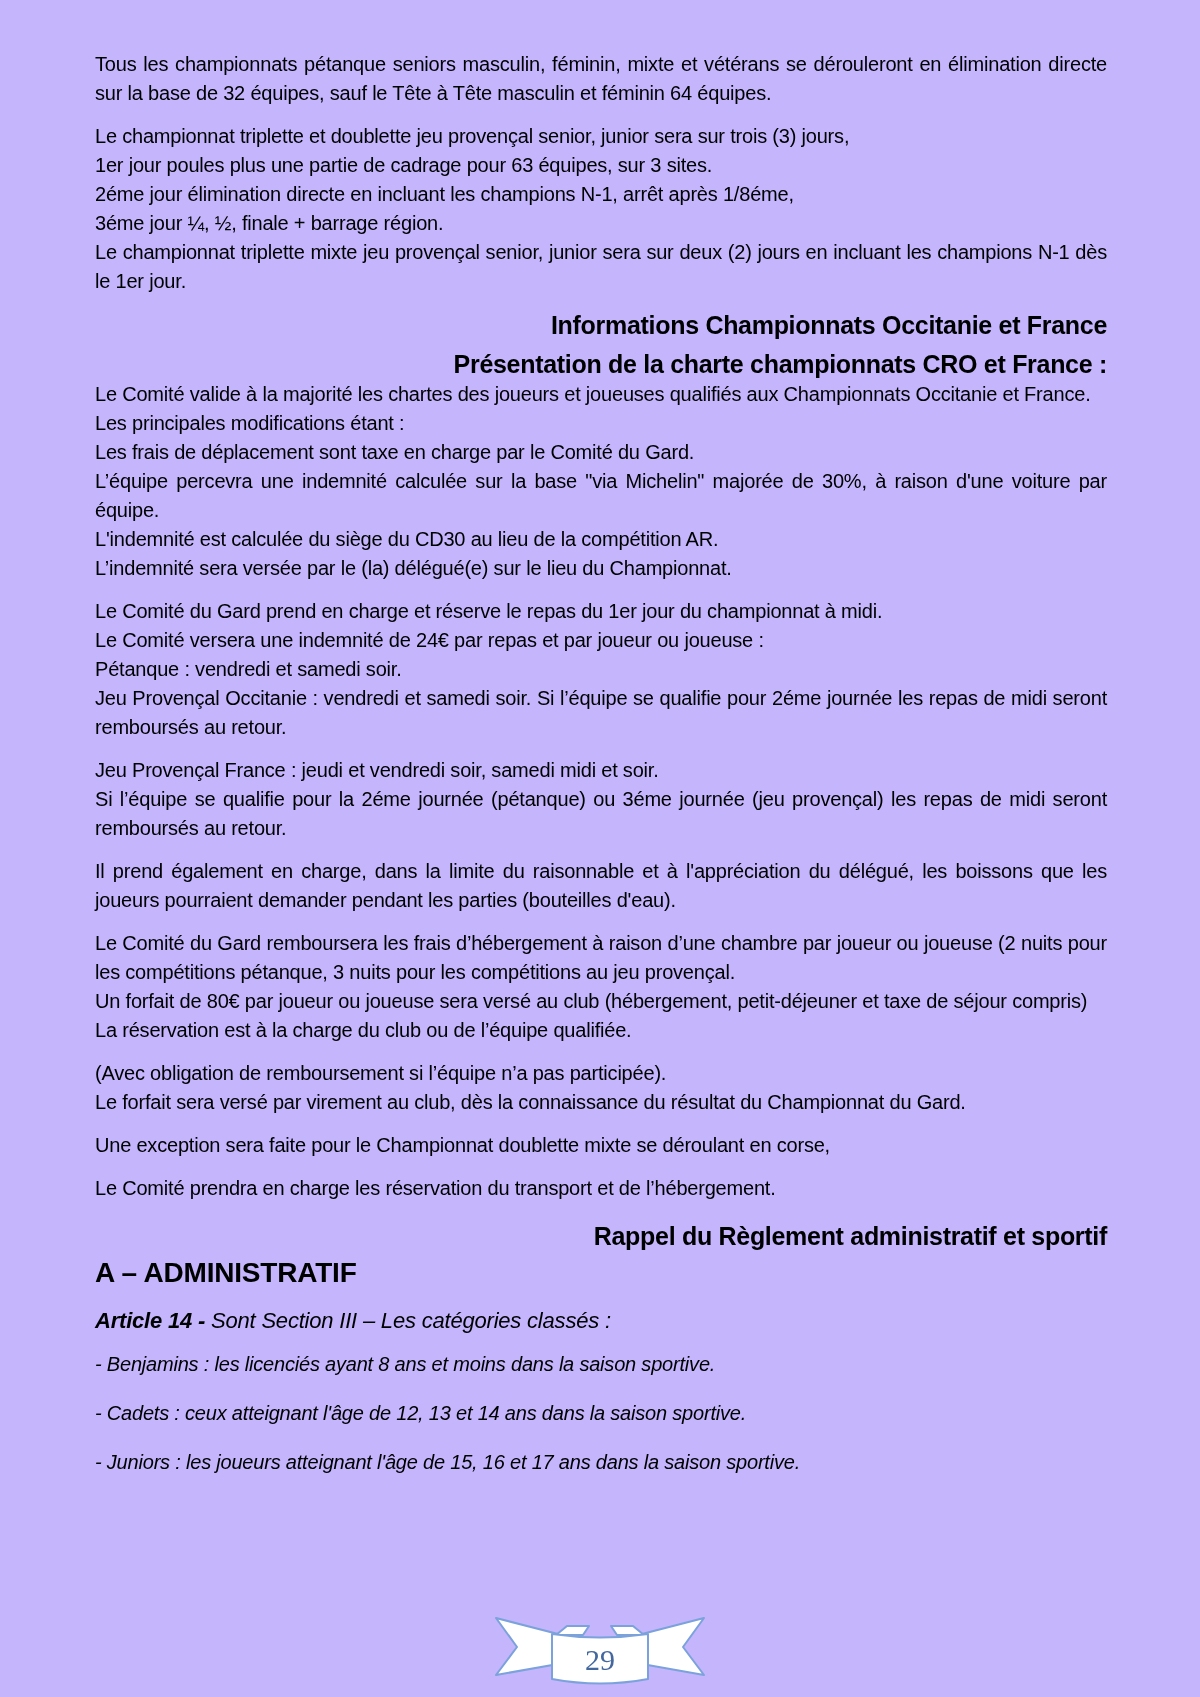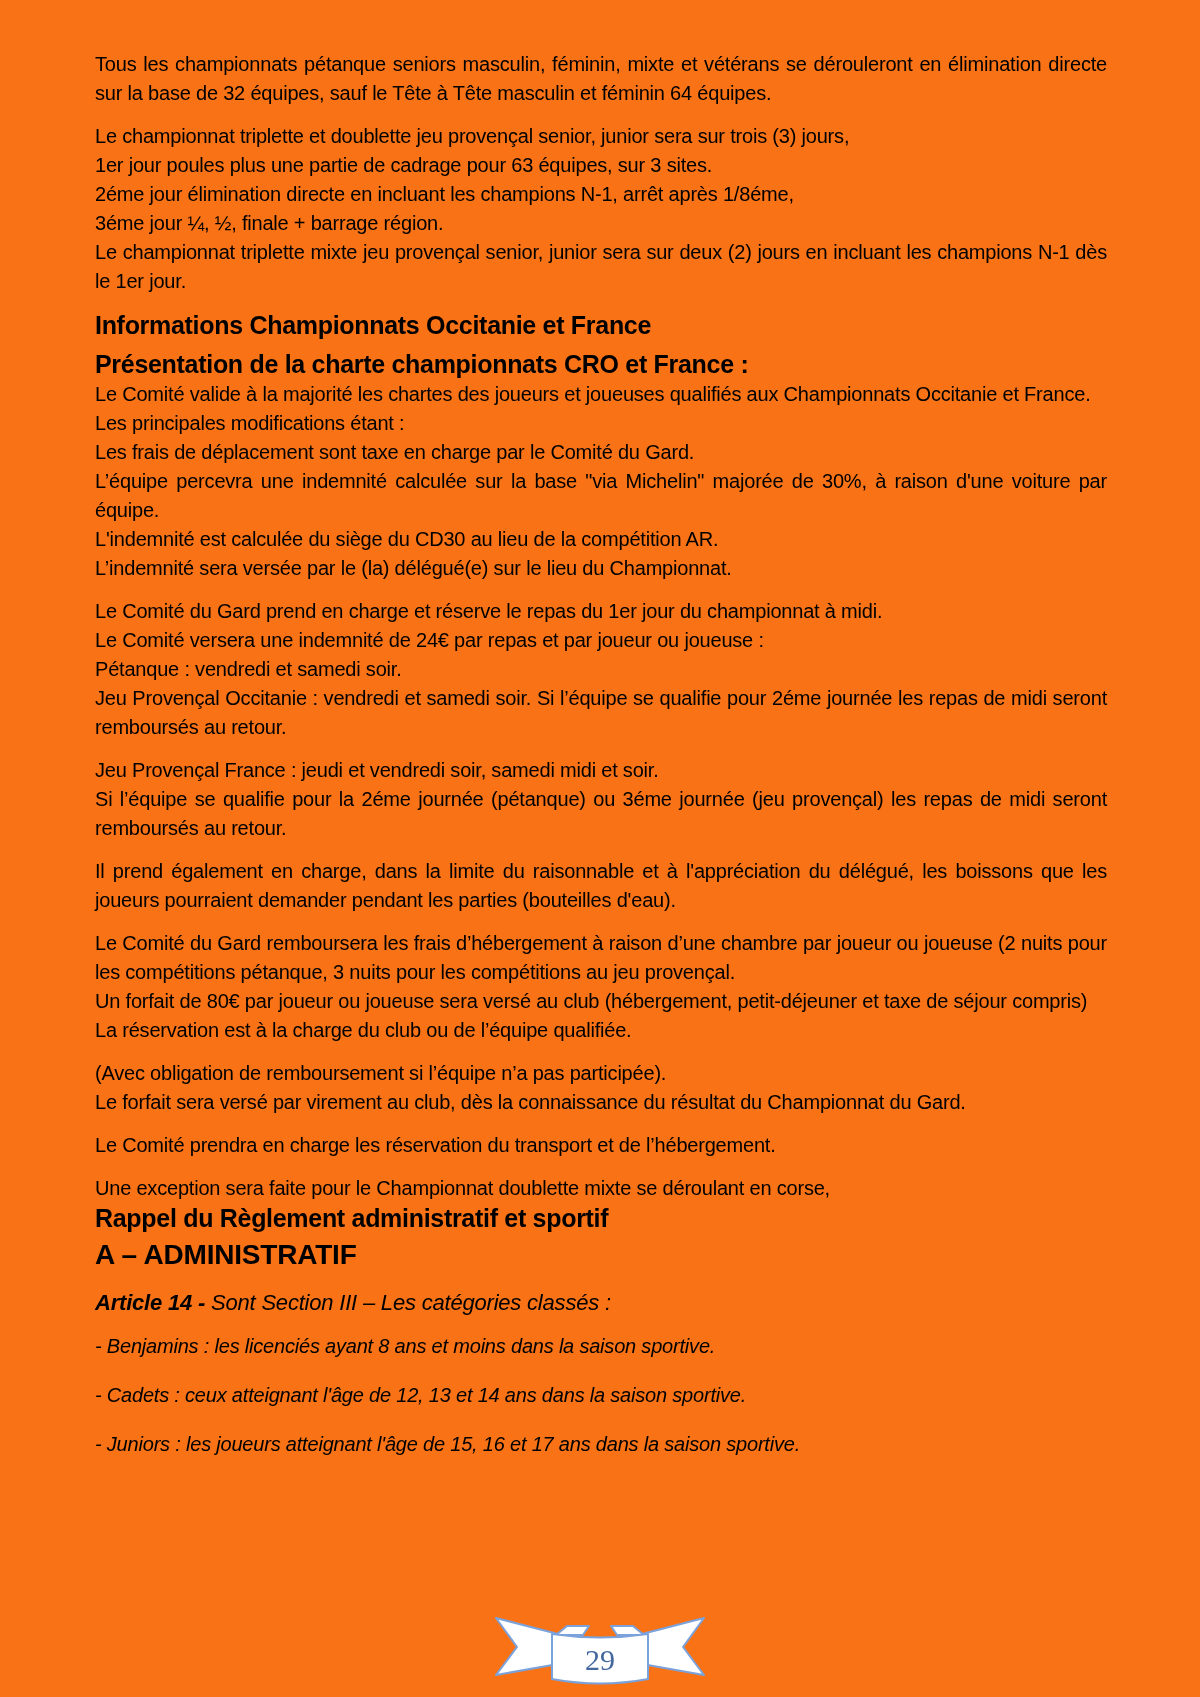--- a/index.html
+++ b/index.html
@@ -1,39 +1,39 @@
 <!DOCTYPE html>
 <html lang="fr"><head>
 <meta charset="utf-8">
 <style>
   html,body { margin:0; padding:0; background:#ffffff; }
   .page {
     position:relative;
     width:1200px; height:1697px;
-    background:#f97316;
+    background:#c4b5fd;
     font-family:"Liberation Sans", sans-serif;
     color:#000;
     overflow:hidden;
   }
   .content {
     position:absolute;
     top:50px; left:95px; width:1012px;
   }
   .para, .line {
     font-size:20px;
     line-height:29px;
     letter-spacing:-0.2px;
     text-align:justify;
   }
   .noj { text-align:left;font-style:italic; }
   .gap-sm { margin-top:8px; }
   .gap    { margin-top:14px; }
-  .gap-lg { }
+  .gap-lg { margin-top:18px; }
   .h-center {
-    text-align:left;
+    text-align:right;
     font-weight:bold;
     font-size:25px;
     line-height:31px;
     letter-spacing:-0.3px;
   }
   .h-admin {
     font-weight:bold;
     font-size:28px;
     line-height:30px;
     letter-spacing:-0.2px;
@@ -102,23 +102,23 @@
       <div class="line">Le Comité du Gard remboursera les frais d’hébergement à raison d’une chambre par joueur ou joueuse (2 nuits pour les compétitions pétanque, 3 nuits pour les compétitions au jeu provençal.</div>
       <div class="line">Un forfait de 80€ par joueur ou joueuse sera versé au club (hébergement, petit-déjeuner et taxe de séjour compris)</div>
       <div class="line">La réservation est à la charge du club ou de l’équipe qualifiée.</div>
     </div>
 
     <div class="gap">
       <div class="line">(Avec obligation de remboursement si l’équipe n’a pas participée).</div>
       <div class="line">Le forfait sera versé par virement au club, dès la connaissance du résultat du Championnat du Gard.</div>
     </div>
 
+    <div class="para gap">Une exception sera faite pour le Championnat doublette mixte se déroulant en corse,</div>
+
     <div class="para gap">Le Comité prendra en charge les réservation du transport et de l’hébergement.</div>
-
-    <div class="para gap">Une exception sera faite pour le Championnat doublette mixte se déroulant en corse,</div>
 
     <div class="h-center gap-lg">Rappel du Règlement administratif et sportif</div>
 
     <div class="h-admin">A – ADMINISTRATIF</div>
 
     <div class="article">
       <span class="lbl">Article 14 - </span><span>Sont Section III – Les catégories classés :</span>
     </div>
 
     <div style="margin-top:-6px;">

